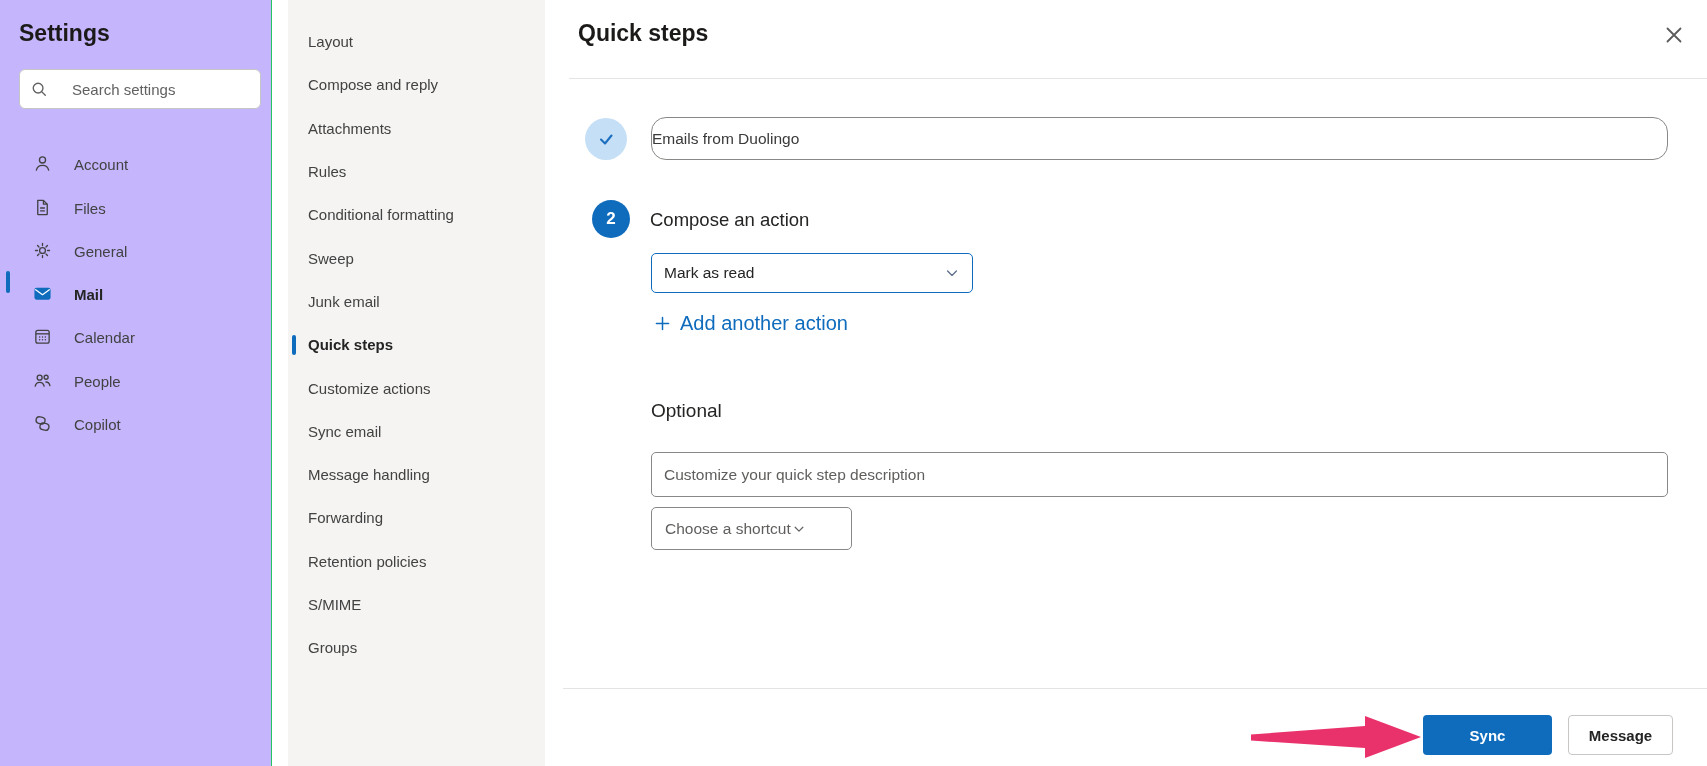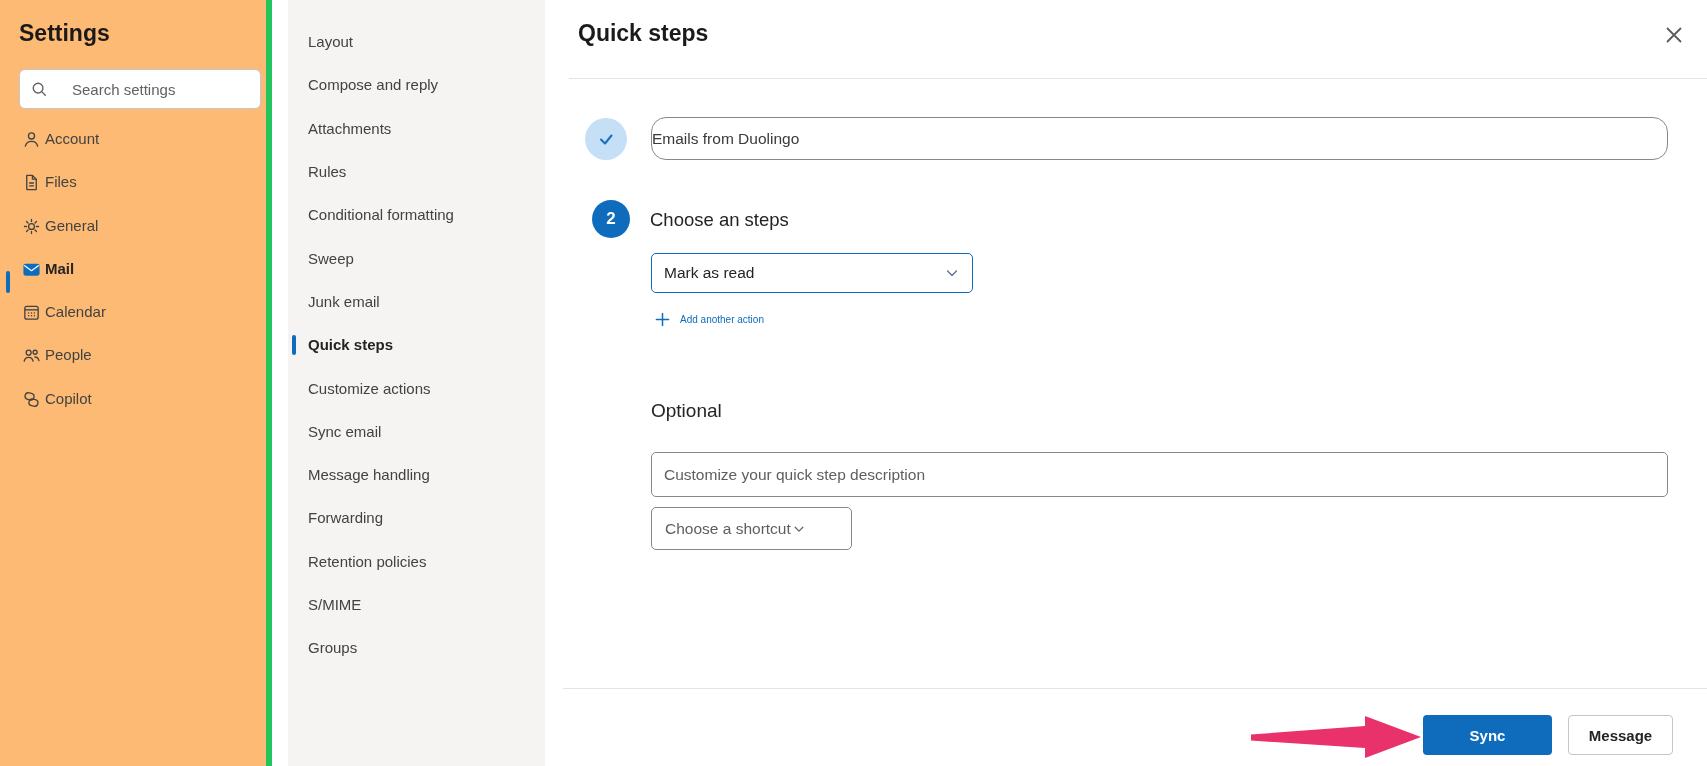--- a/index.html
+++ b/index.html
@@ -1,26 +1,26 @@
 <!DOCTYPE html>
 <html><head>
 <meta charset="utf-8">
 <style>
   html,body{margin:0;padding:0;background:#fff;}
   .stage{position:relative;width:1707px;height:766px;background:#ffffff;
          font-family:"Liberation Sans",sans-serif;color:#242424;overflow:hidden;}
 
   
-  .col1{position:absolute;left:0;top:0;width:272px;height:766px;background:#fdba74;border-right:6px solid #22c55e;box-sizing:border-box;}
+  .col1{position:absolute;left:0;top:0;width:272px;height:766px;background:#c4b5fd;border-right:1px solid #22c55e;box-sizing:border-box;}
   .settings-title{position:absolute;left:19px;top:20px;font-size:23px;font-weight:700;color:#1b1a19;}
   .searchbox{position:absolute;left:19px;top:69px;width:242px;height:40px;background:#fff;border:1px solid #c6c6c6;border-radius:6px;box-sizing:border-box;display:flex;align-items:center;gap:22px;padding:0 10px;}
   .searchbox input{border:none;outline:none;flex:1;font-size:15px;color:#424242;font-family:inherit;background:transparent;}
   .searchbox input::placeholder{color:#616161;}
   .nav1{position:absolute;left:0;top:130px;width:288px;}
-  .nav1 .row{position:relative;height:43.3px;display:flex;align-items:flex-start;gap:4px;padding-left:22px;cursor:pointer;}
+  .nav1 .row{position:relative;height:43.3px;display:flex;align-items:flex-end;gap:22px;padding-left:33px;cursor:pointer;}
   .nav1 .label{font-size:15px;color:#424242;}
   .nav1 .row.sel .label{font-weight:700;color:#242424;}
   .selbar{position:absolute;left:6px;top:50%;transform:translateY(-50%);width:4px;height:22px;border-radius:2px;background:#0f6cbd;}
 
   
   .col2{position:absolute;left:288px;top:0;width:257px;height:766px;background:#f5f4f3;box-sizing:border-box;}
   .nav2{position:absolute;left:0;top:20px;width:257px;}
   .nav2 .row{position:relative;height:43.3px;display:flex;align-items:center;padding-left:20px;cursor:pointer;}
   .nav2 .label{font-size:15px;color:#424242;}
   .nav2 .row.sel .label{font-weight:700;color:#242424;}
@@ -34,21 +34,21 @@
   .ftr-divider{position:absolute;left:18px;right:0;top:688px;height:1px;background:#e6e4e2;}
 
   .step1-circle{position:absolute;left:40px;top:118px;width:42px;height:42px;border-radius:50%;background:#c5dff6;display:flex;align-items:center;justify-content:center;}
   .step1-input{position:absolute;left:106px;top:117px;width:1017px;height:43px;box-sizing:border-box;border:1px solid #8a8886;border-radius:15px;padding:0 0;font-size:15.5px;color:#3b3a39;font-family:inherit;outline:none;}
 
   .step2-circle{position:absolute;left:47px;top:200px;width:38px;height:38px;border-radius:50%;background:#0f6cbd;color:#fff;font-size:17px;font-weight:700;display:flex;align-items:center;justify-content:center;}
   .step2-heading{position:absolute;left:105px;top:209px;font-size:18.5px;color:#252423;}
   .action-dd{position:absolute;left:106px;top:253px;width:322px;height:40px;box-sizing:border-box;border:1.5px solid #0f6cbd;border-radius:5px;background:#fff;display:flex;align-items:center;justify-content:space-between;padding:0 12px;cursor:pointer;text-align:right;}
   .action-dd .val{font-size:15.5px;color:#242424;}
   .add-action{position:absolute;left:110px;top:312px;display:flex;align-items:center;gap:10px;cursor:pointer;}
-  .add-action .lbl{font-size:10px;color:#0f6cbd;}
+  .add-action .lbl{font-size:20px;color:#0f6cbd;}
 
   .optional-heading{position:absolute;left:106px;top:400px;font-size:19px;color:#252423;}
   .desc-input{position:absolute;left:106px;top:452px;width:1017px;height:45px;box-sizing:border-box;border:1px solid #8a8886;border-radius:5px;padding:8px 12px;font-size:15.5px;color:#3b3a39;font-family:inherit;outline:none;}
   .desc-input::placeholder{color:#605e5c;}
   .shortcut-dd{position:absolute;left:106px;top:507px;width:201px;height:43px;box-sizing:border-box;border:1px solid #8a8886;border-radius:5px;background:#fff;display:flex;align-items:center;gap:1px;padding:0 13px;cursor:pointer;}
   .shortcut-dd .val{font-size:15.5px;color:#605e5c;}
 
   .save-btn{position:absolute;left:878px;top:715px;width:129px;height:40px;background:#0f6cbd;color:#fff;border:none;border-radius:4px;font-size:15px;font-weight:700;font-family:inherit;cursor:pointer;}
   .discard-btn{position:absolute;left:1023px;top:715px;width:105px;height:40px;background:#fff;color:#242424;border:1px solid #c8c6c4;border-radius:4px;font-size:15px;font-weight:700;font-family:inherit;cursor:pointer;box-sizing:border-box;}
   .arrow-annot{position:absolute;left:706px;top:714px;width:172px;height:46px;pointer-events:none;}
@@ -217,21 +217,21 @@
     <div class="step1-circle">
       <span class="icon">
         <svg width="22" height="22" viewBox="0 0 22 22" fill="none" stroke="#1d6fc0" stroke-width="2.1" stroke-linecap="round" stroke-linejoin="round">
             <path d="M6 11.5l4 4 6.5-8"></path>
           </svg>
       </span>
     </div>
     <input class="step1-input" type="text" value="Emails from Duolingo" style="">
 
     <div class="step2-circle">2</div>
-    <div class="step2-heading">Choose an steps</div>
+    <div class="step2-heading">Compose an action</div>
 
     <div class="action-dd">
       <span class="val">Mark as read</span>
       <span class="icon">
         <svg width="16" height="16" viewBox="0 0 20 20" fill="none" stroke="#60718a" stroke-width="1.7" stroke-linecap="round" stroke-linejoin="round">
             <path d="M4.5 7.5l5.5 5.5 5.5-5.5"></path>
           </svg>
       </span>
     </div>
 

